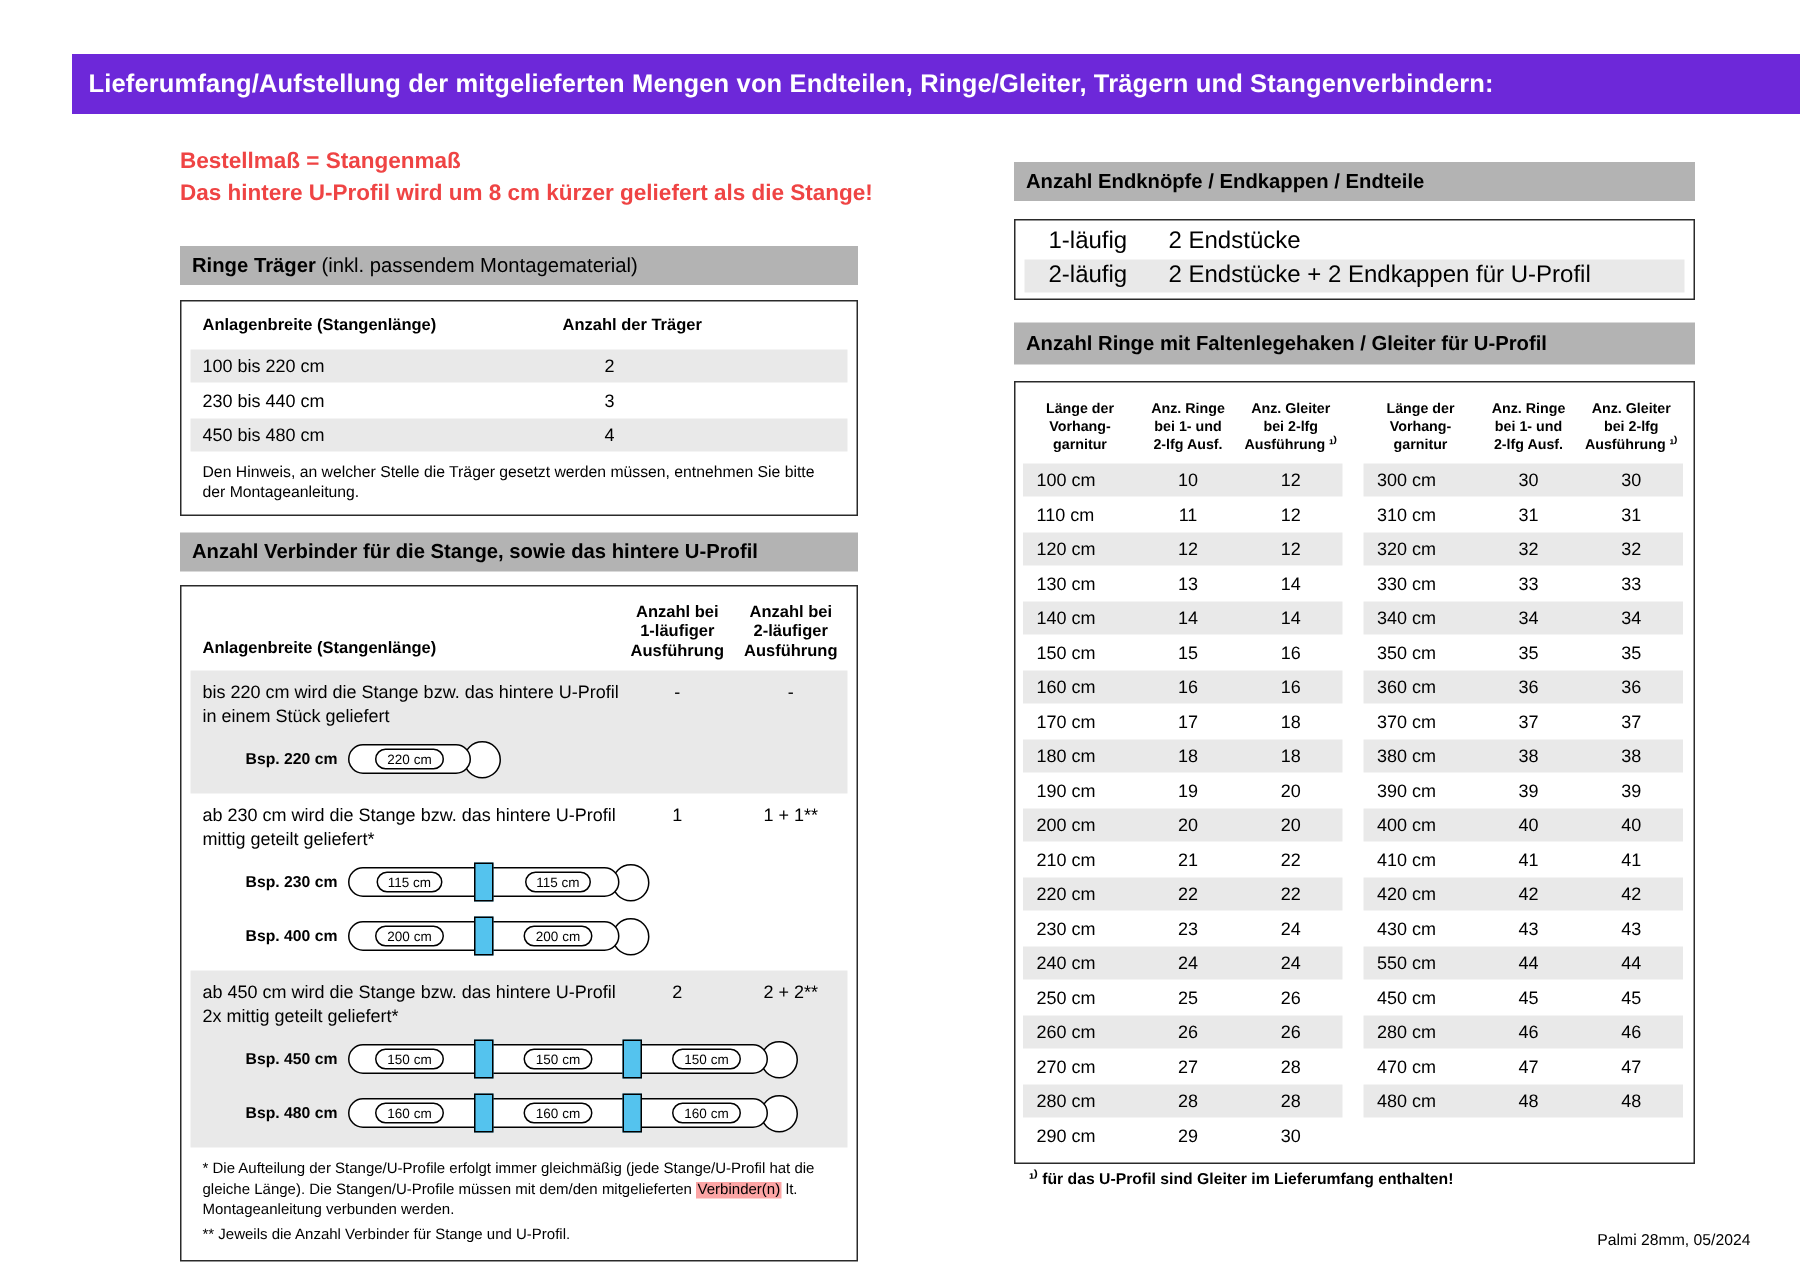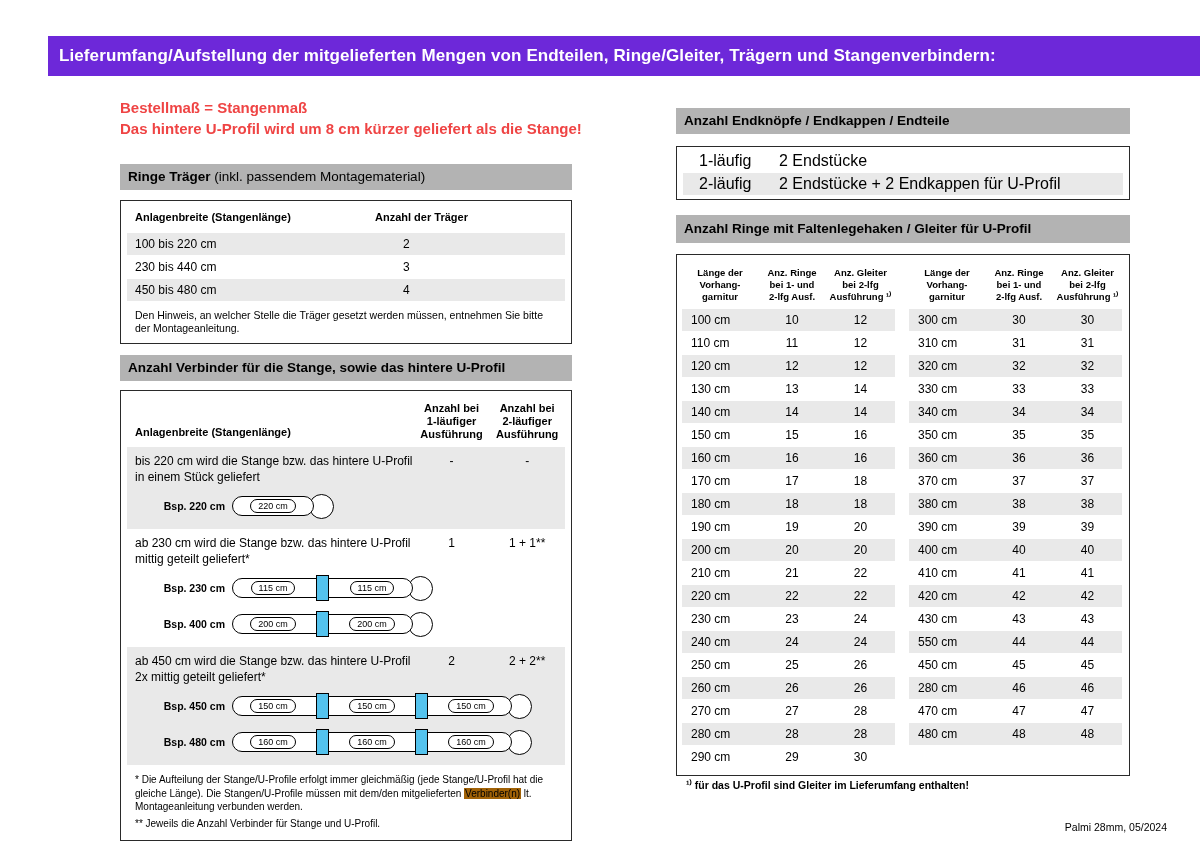--- a/index.html
+++ b/index.html
@@ -47,21 +47,21 @@
   .vb-ex-label{width:98px;text-align:right;font-weight:bold;font-size:10.5px;margin-right:7px;flex:none;}
   .rod{display:flex;align-items:center;}
   .rod-body{position:relative;z-index:1;display:flex;align-items:center;height:20px;border:1.3px solid #000;
     border-radius:10px;background:#fff;}
   .rod-seg{width:80px;display:flex;justify-content:center;align-items:center;}
   .rod-seg-label{font-size:9px;border:1px solid #000;border-radius:7px;padding:1px 7px;background:#fff;white-space:nowrap;}
   .rod-connector{flex:none;width:13px;height:26px;background:#54c3ee;border:1px solid #000;margin:0 3px;}
   .rod-knob{flex:none;width:25px;height:25px;border:1.3px solid #000;border-radius:50%;background:#fff;margin-left:-5px;}
   .vb-foot{font-size:10px;line-height:13.5px;padding:8px 8px 0;}
   .vb-foot2{padding-top:3px;}
-  .hl{background:#a16207;padding:0 1px;}
+  .hl{background:#fca5a5;padding:0 1px;}
 
   
   .endteile-box{left:676px;top:146px;width:454px;padding:3px 6px;}
   .e-row{display:grid;grid-template-columns:96px 1fr;height:22px;align-items:center;font-size:16px;margin:0 0 1px;}
   .e-c1{padding-left:16px;}
 
   
   .ringe-box{left:676px;top:254px;width:454px;min-height:518px;padding:6px 5px;display:flex;gap:14px;align-items:flex-start;}
   .r-table{width:213px;}
   .r-head{display:grid;grid-template-columns:76px 68px 1fr;height:48px;align-items:center;text-align:center;

